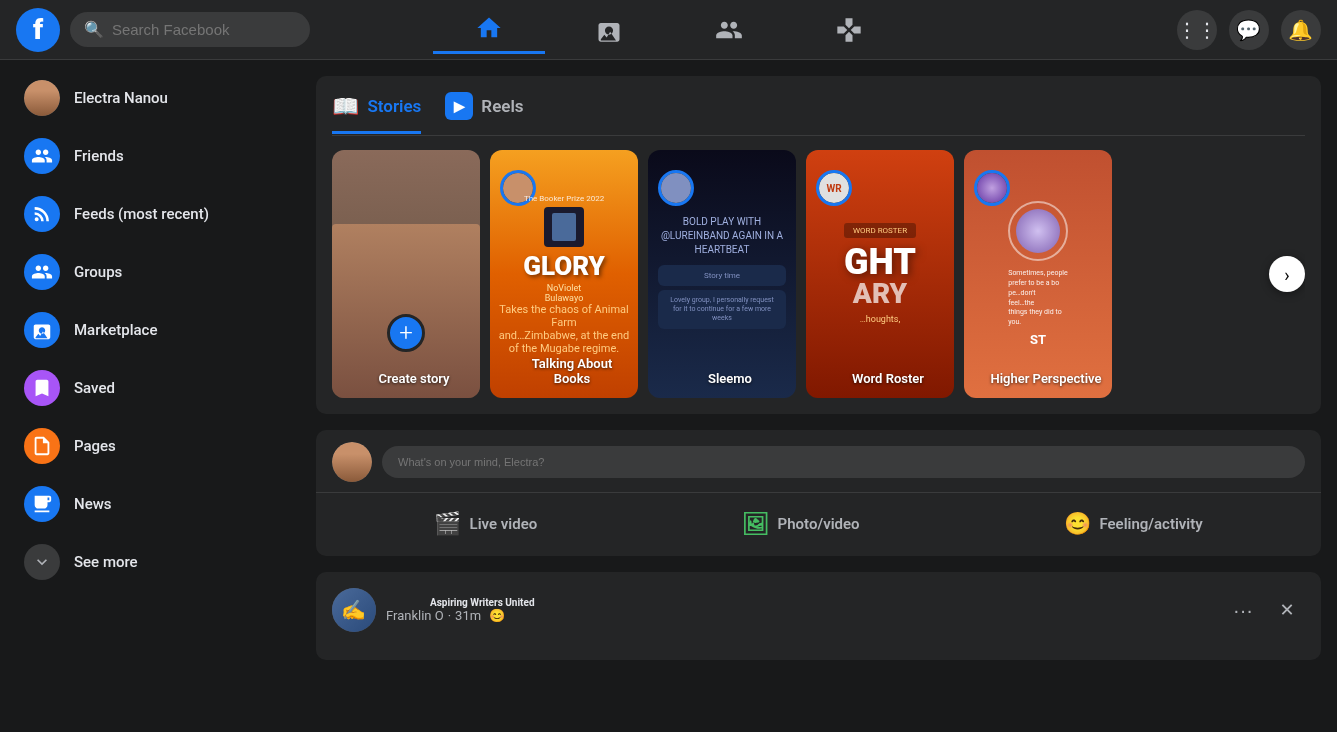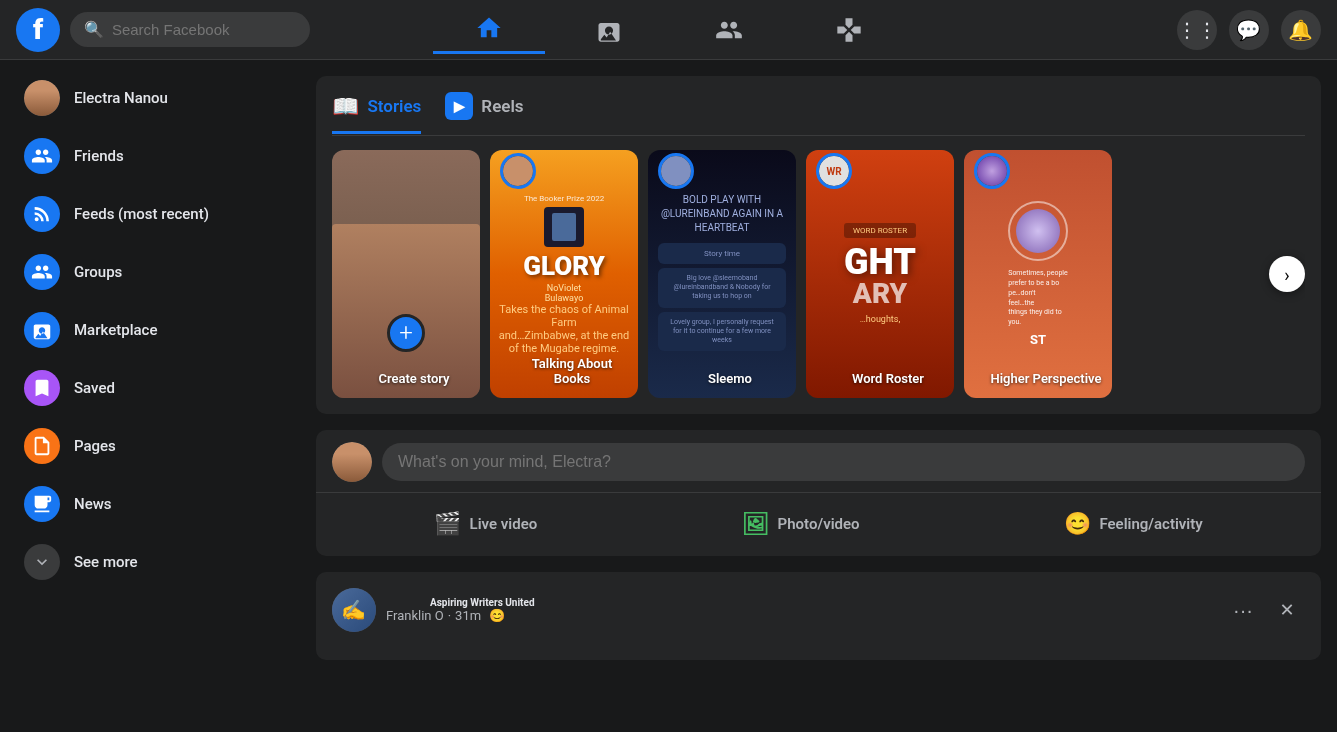--- a/index.html
+++ b/index.html
@@ -240,21 +240,21 @@
       right: 0;
       text-align: center;
       font-size: 13px;
       font-weight: 600;
       color: #fff;
       padding: 0 8px;
       text-shadow: 0 1px 3px rgba(0,0,0,0.7);
     }
     .story-avatar-ring {
       position: absolute;
-      top: 3px;
+      top: 20px;
       left: 10px;
       width: 36px;
       height: 36px;
       border-radius: 50%;
       border: 3px solid #1877f2;
       overflow: hidden;
       background: #555;
     }
     .story-plus-btn {
       position: absolute;
@@ -318,21 +318,21 @@
       background: #555;
       flex-shrink: 0;
       overflow: hidden;
     }
     .post-input {
       flex: 1;
       background: #3a3b3c;
       border: none;
       border-radius: 20px;
       padding: 10px 16px;
-      font-size: 16px;
+      font-size: 11px;
       color: #b0b3b8;
       cursor: pointer;
       outline: none;
     }
     .post-divider {
       height: 1px;
       background: #3a3b3c;
       margin: 0 -16px 10px;
     }
     .post-actions {
@@ -647,23 +647,20 @@
           <div class="story-avatar-ring">
             <div style="width:100%;height:100%;background:#8090c0;border-radius:50%;"></div>
           </div>
           <div class="sleemo-bg">
             <div style="text-align:center;padding:10px;">
               <div style="font-size:10px;color:#a0b0e0;margin-bottom:8px;line-height:1.4;">BOLD PLAY WITH<br>@LUREINBAND AGAIN IN A<br>HEARTBEAT</div>
               <div style="background:#1a2a4a;border-radius:6px;padding:6px;margin:4px 0;">
                 <div style="font-size:8px;color:#8090c0;">Story time</div>
               </div>
               <div style="background:#1a2a4a;border-radius:6px;padding:6px;margin:4px 0;">
-                <div style="font-size:7px;color:#8090c0;line-height:1.3;">Big love @sleemoband<br>@lureinbandband &amp; Nobody for<br>taking us to hop on</div>
-              </div>
-              <div style="background:#1a2a4a;border-radius:6px;padding:6px;margin:4px 0;">
                 <div style="font-size:7px;color:#8090c0;line-height:1.3;">Lovely group, I personally request<br>for it to continue for a few more weeks</div>
               </div>
             </div>
           </div>
           <div class="story-label">Sleemo</div>
         </div>
 
         <div class="story-card">
           <div class="story-avatar-ring">
             <div style="width:100%;height:100%;background:#e0e0e0;border-radius:50%;display:flex;align-items:center;justify-content:center;font-size:10px;font-weight:700;color:#c03a10;">WR</div>

